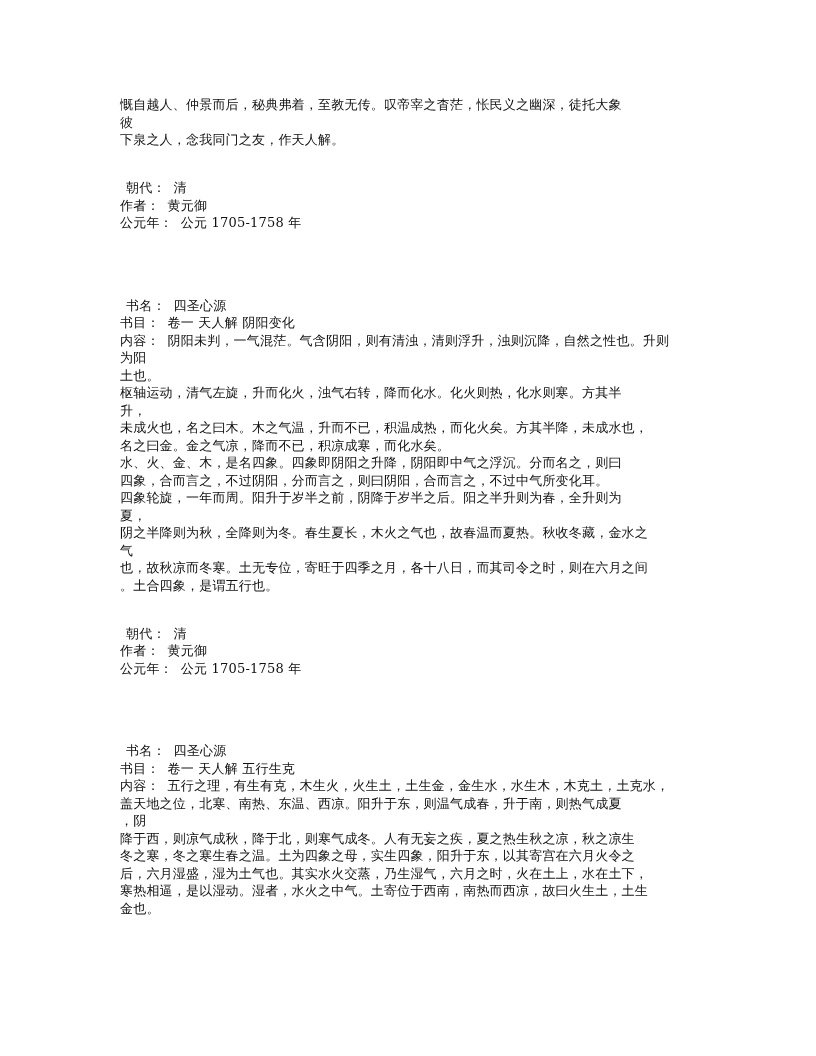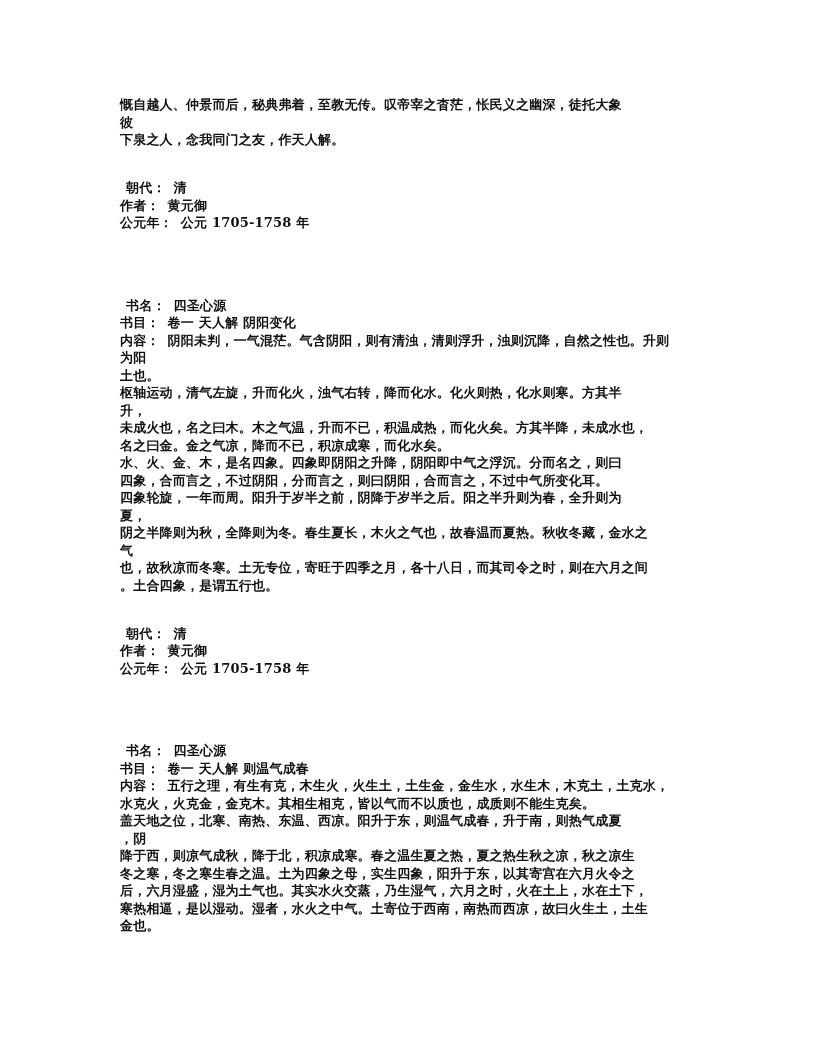--- a/index.html
+++ b/index.html
@@ -4,21 +4,21 @@
   <style>
     html, body { margin: 0; padding: 0; background: #ffffff; }
     body {
       width: 816px; height: 1056px; position: relative; overflow: hidden;
       font-family: "DejaVu Serif", "Liberation Serif", serif;
       color: #111111;
     }
     .page { position: absolute; left: 120px; top: 96px; width: 590px; }
     .line {
       font-size: 13px; line-height: 17.5px; height: 17.5px;
-      white-space: nowrap; letter-spacing: 0.2px; font-weight: bold;
+      white-space: nowrap; letter-spacing: 0.2px;
     }
     .blank { height: 17.5px; }
     .gap-large { height: 52px; }
     .indent { padding-left: 6px; margin-top: 13px; }
     .label { display: inline; }
     .value { display: inline; margin-left: 8px; }
   </style>
 </head>
 <body>
 
@@ -82,28 +82,27 @@
     </div>
   </div>
 
   <div class="gap-large"></div>
 
   <div>
     <div class="line indent">
       <span class="label">书名：</span><span class="value">四圣心源</span>
     </div>
     <div class="line">
-      <span class="label">书目：</span><span class="value">卷一 天人解 则温气成春</span>
+      <span class="label">书目：</span><span class="value">卷一 天人解 五行生克</span>
     </div>
     <div class="line">
       <span class="label">内容：</span><span class="value">五行之理，有生有克，木生火，火生土，土生金，金生水，水生木，木克土，土克水，</span>
     </div>
-    <div class="line">水克火，火克金，金克木。其相生相克，皆以气而不以质也，成质则不能生克矣。</div>
     <div class="line">盖天地之位，北寒、南热、东温、西凉。阳升于东，则温气成春，升于南，则热气成夏</div>
     <div class="line">，阴</div>
-    <div class="line">降于西，则凉气成秋，降于北，积凉成寒。春之温生夏之热，夏之热生秋之凉，秋之凉生</div>
+    <div class="line">降于西，则凉气成秋，降于北，则寒气成冬。人有无妄之疾，夏之热生秋之凉，秋之凉生</div>
     <div class="line">冬之寒，冬之寒生春之温。土为四象之母，实生四象，阳升于东，以其寄宫在六月火令之</div>
     <div class="line">后，六月湿盛，湿为土气也。其实水火交蒸，乃生湿气，六月之时，火在土上，水在土下，</div>
     <div class="line">寒热相逼，是以湿动。湿者，水火之中气。土寄位于西南，南热而西凉，故曰火生土，土生</div>
     <div class="line">金也。</div>
   </div>
 
 </div>
 
 </body></html>

